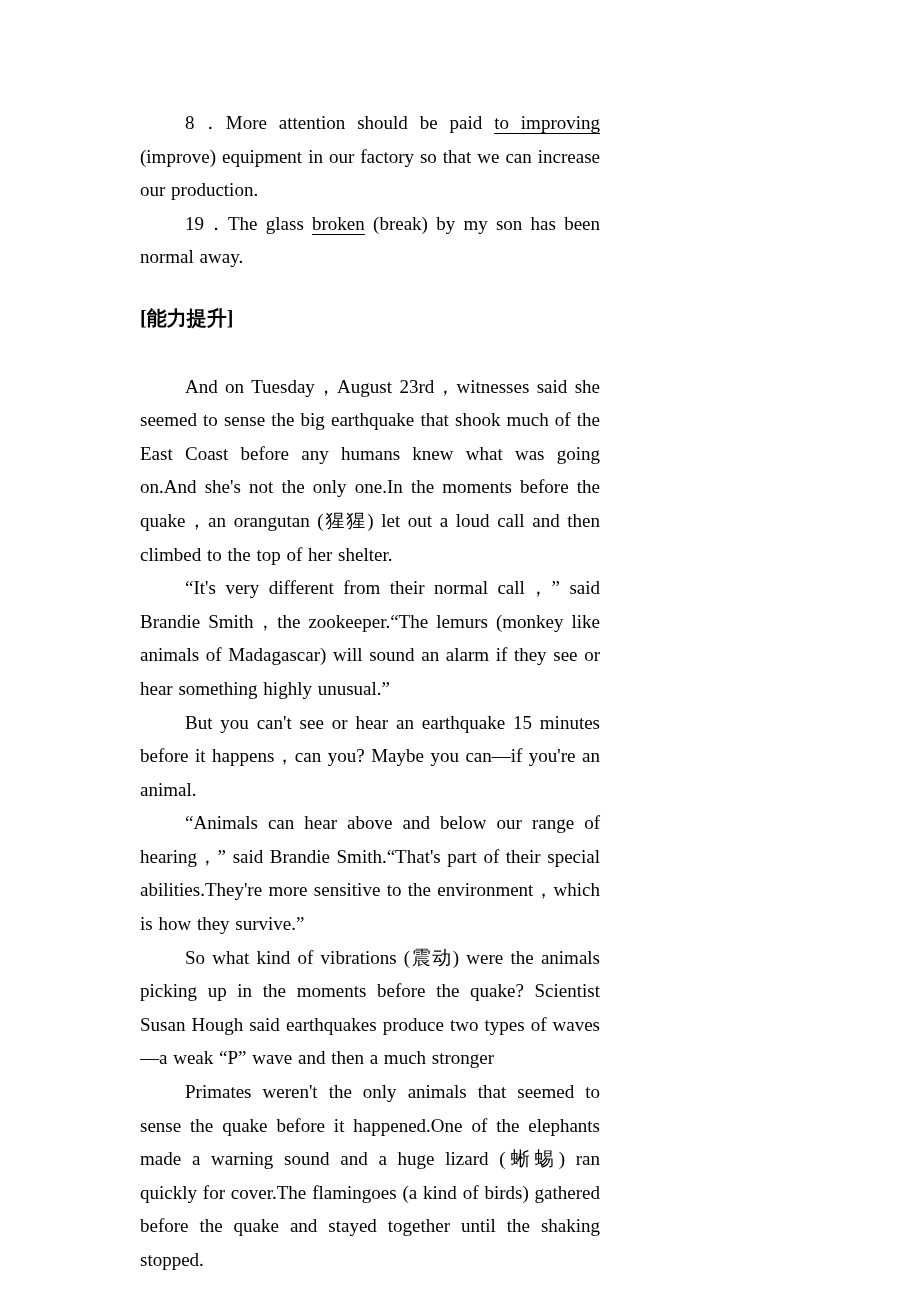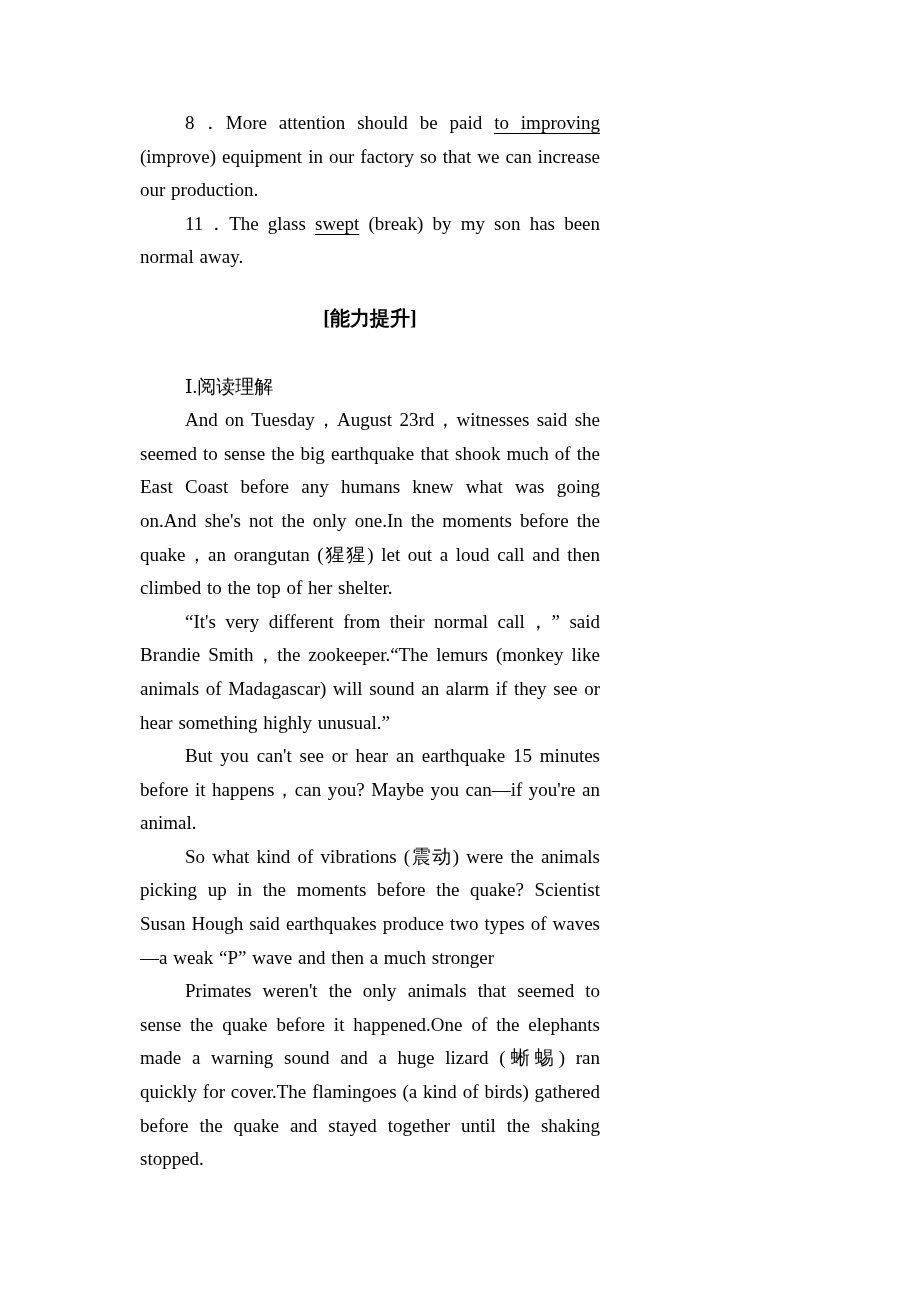--- a/index.html
+++ b/index.html
@@ -28,44 +28,44 @@
   .u {
     text-decoration: underline;
     text-underline-offset: 4px;
   }
   .heading {
     margin: 28px 0 34px 0;
     line-height: 33.6px;
     font-size: 20px;
     font-weight: bold;
     text-indent: 0;
-    text-align: center;
+    text-align: left;
     font-family: "Liberation Serif", "DejaVu Serif", serif;
   }
   .subheading {
     text-align: left;
   }
 </style>
 </head>
 <body>
 
 <div class="page">
 
   <section>
     <p class="para"><span>8．</span><span>More attention should be paid </span><span class="u">to improving</span><span> (improve) equipment in our factory so that we can increase our production.</span></p>
 
 
-    <p class="para"><span>11．</span><span>The glass </span><span class="u">swept</span><span> (break) by my son has been normal away.</span></p>
+    <p class="para"><span>19．</span><span>The glass </span><span class="u">broken</span><span> (break) by my son has been normal away.</span></p>
   </section>
 
   <h2 class="heading">[能力提升]</h2>
 
-  <p class="para subheading">Ⅰ.阅读理解</p>
 
   <section>
     <p class="para">And on Tuesday，August 23rd，witnesses said she seemed to sense the big earthquake that shook much of the East Coast before any humans knew what was going on.And she's not the only one.In the moments before the quake，an orangutan (猩猩) let out a loud call and then climbed to the top of her shelter.</p>
     <p class="para">“It's very different from their normal call，” said Brandie Smith，the zookeeper.“The lemurs (monkey like animals of Madagascar) will sound an alarm if they see or hear something highly unusual.”</p>
     <p class="para">But you can't see or hear an earthquake 15 minutes before it happens，can you? Maybe you can—if you're an animal.</p>
+    <p class="para">“Animals can hear above and below our range of hearing，” said Brandie Smith.“That's part of their special abilities.They're more sensitive to the environment，which is how they survive.”</p>
     <p class="para">So what kind of vibrations (震动) were the animals picking up in the moments before the quake? Scientist Susan Hough said earthquakes produce two types of waves—a weak “P” wave and then a much stronger</p>
     <p class="para">Primates weren't the only animals that seemed to sense the quake before it happened.One of the elephants made a warning sound and a huge lizard (蜥蜴) ran quickly for cover.The flamingoes (a kind of birds) gathered before the quake and stayed together until the shaking stopped.</p>
   </section>
 
 </div>
 
 </body></html>

